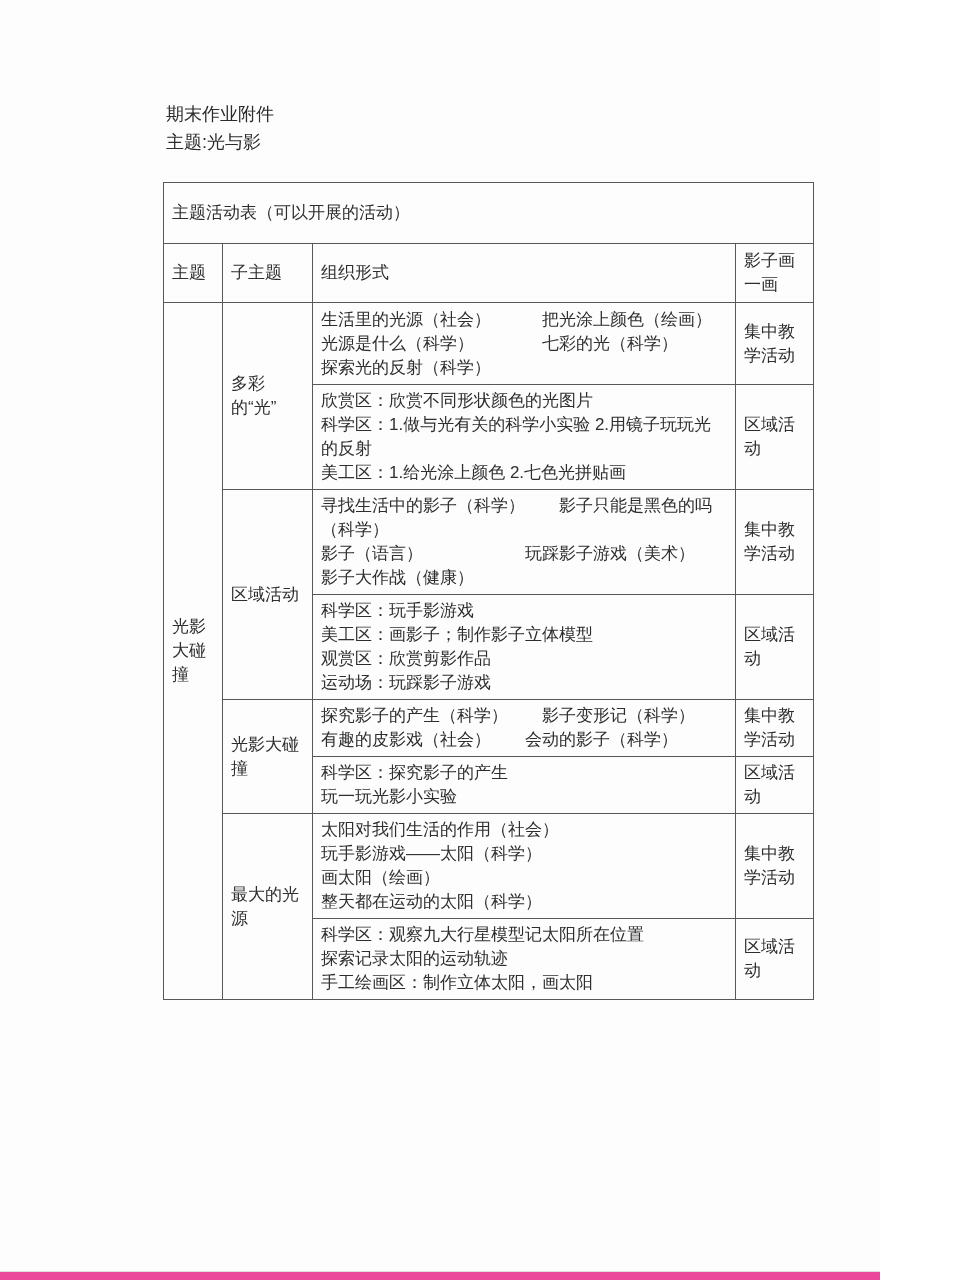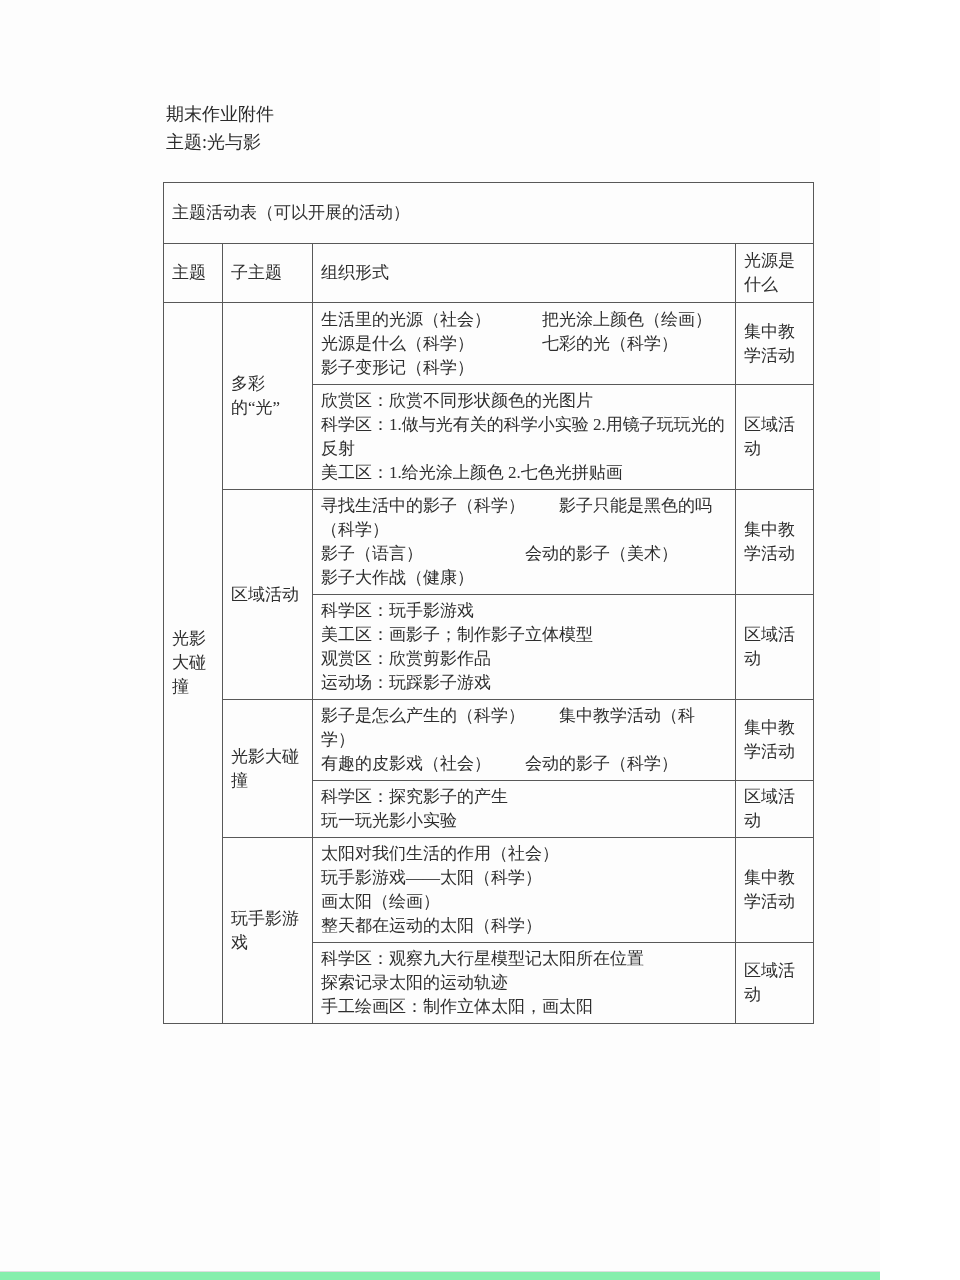--- a/index.html
+++ b/index.html
@@ -6,22 +6,21 @@
     margin: 0;
     padding: 0;
     background: #ffffff;
     font-family: "Liberation Sans", sans-serif;
   }
   .canvas {
     position: relative;
     width: 880px;
     height: 1280px;
     overflow: hidden;
-    background: #86efac;
-    font-family: Liberation Serif, serif;
+    background: #ec4899;
   }
   
   .photo-page {
     position: absolute;
     left: 0;
     top: 0;
     width: 950px;
     height: 1271px;
     background: #fdfdfd;
     border-right: 1px solid #e7e7e7;
@@ -94,67 +93,67 @@
 
     <tbody>
         <tr>
       <td colspan="4" class="cell-table-title">主题活动表（可以开展的活动）</td>
     </tr>
 
     <tr class="header-row">
       <td>主题</td>
       <td>子主题</td>
       <td class="cell-col-activities">组织形式</td>
-      <td>光源是什么</td>
+      <td>影子画一画</td>
     </tr>
 
     <tr style="height:82px">
       <td rowspan="8" class="cell-theme">光影大碰撞</td>
       <td rowspan="2" class="cell-subtheme">多彩的“光”</td>
       <td class="cell-activities">生活里的光源（社会）　　　把光涂上颜色（绘画）
 光源是什么（科学）　　　　七彩的光（科学）
-影子变形记（科学）</td>
+探索光的反射（科学）</td>
       <td>集中教学活动</td>
     </tr>
     <tr style="height:94px">
       <td class="cell-activities">欣赏区：欣赏不同形状颜色的光图片
 科学区：1.做与光有关的科学小实验 2.用镜子玩玩光的反射
 美工区：1.给光涂上颜色 2.七色光拼贴画</td>
       <td>区域活动</td>
     </tr>
 
     <tr style="height:99px">
       <td rowspan="2" class="cell-subtheme">区域活动</td>
       <td class="cell-activities">寻找生活中的影子（科学）　　影子只能是黑色的吗（科学）
-影子（语言）　　　　　　会动的影子（美术）
+影子（语言）　　　　　　玩踩影子游戏（美术）
 影子大作战（健康）</td>
       <td>集中教学活动</td>
     </tr>
     <tr style="height:94px">
       <td class="cell-activities">科学区：玩手影游戏
 美工区：画影子；制作影子立体模型
 观赏区：欣赏剪影作品
 运动场：玩踩影子游戏</td>
       <td>区域活动</td>
     </tr>
 
     <tr style="height:51px">
       <td rowspan="2" class="cell-subtheme">光影大碰撞</td>
-      <td class="cell-activities">影子是怎么产生的（科学）　　集中教学活动（科学）
+      <td class="cell-activities">探究影子的产生（科学）　　影子变形记（科学）
 有趣的皮影戏（社会）　　会动的影子（科学）</td>
       <td>集中教学活动</td>
     </tr>
     <tr style="height:52px">
       <td class="cell-activities">科学区：探究影子的产生
 玩一玩光影小实验</td>
       <td>区域活动</td>
     </tr>
 
     <tr style="height:102px">
-      <td rowspan="2" class="cell-subtheme">玩手影游戏</td>
+      <td rowspan="2" class="cell-subtheme">最大的光源</td>
       <td class="cell-activities">太阳对我们生活的作用（社会）
 玩手影游戏——太阳（科学）
 画太阳（绘画）
 整天都在运动的太阳（科学）</td>
       <td>集中教学活动</td>
     </tr>
     <tr style="height:71px">
       <td class="cell-activities">科学区：观察九大行星模型记太阳所在位置
 探索记录太阳的运动轨迹
 手工绘画区：制作立体太阳，画太阳</td>

